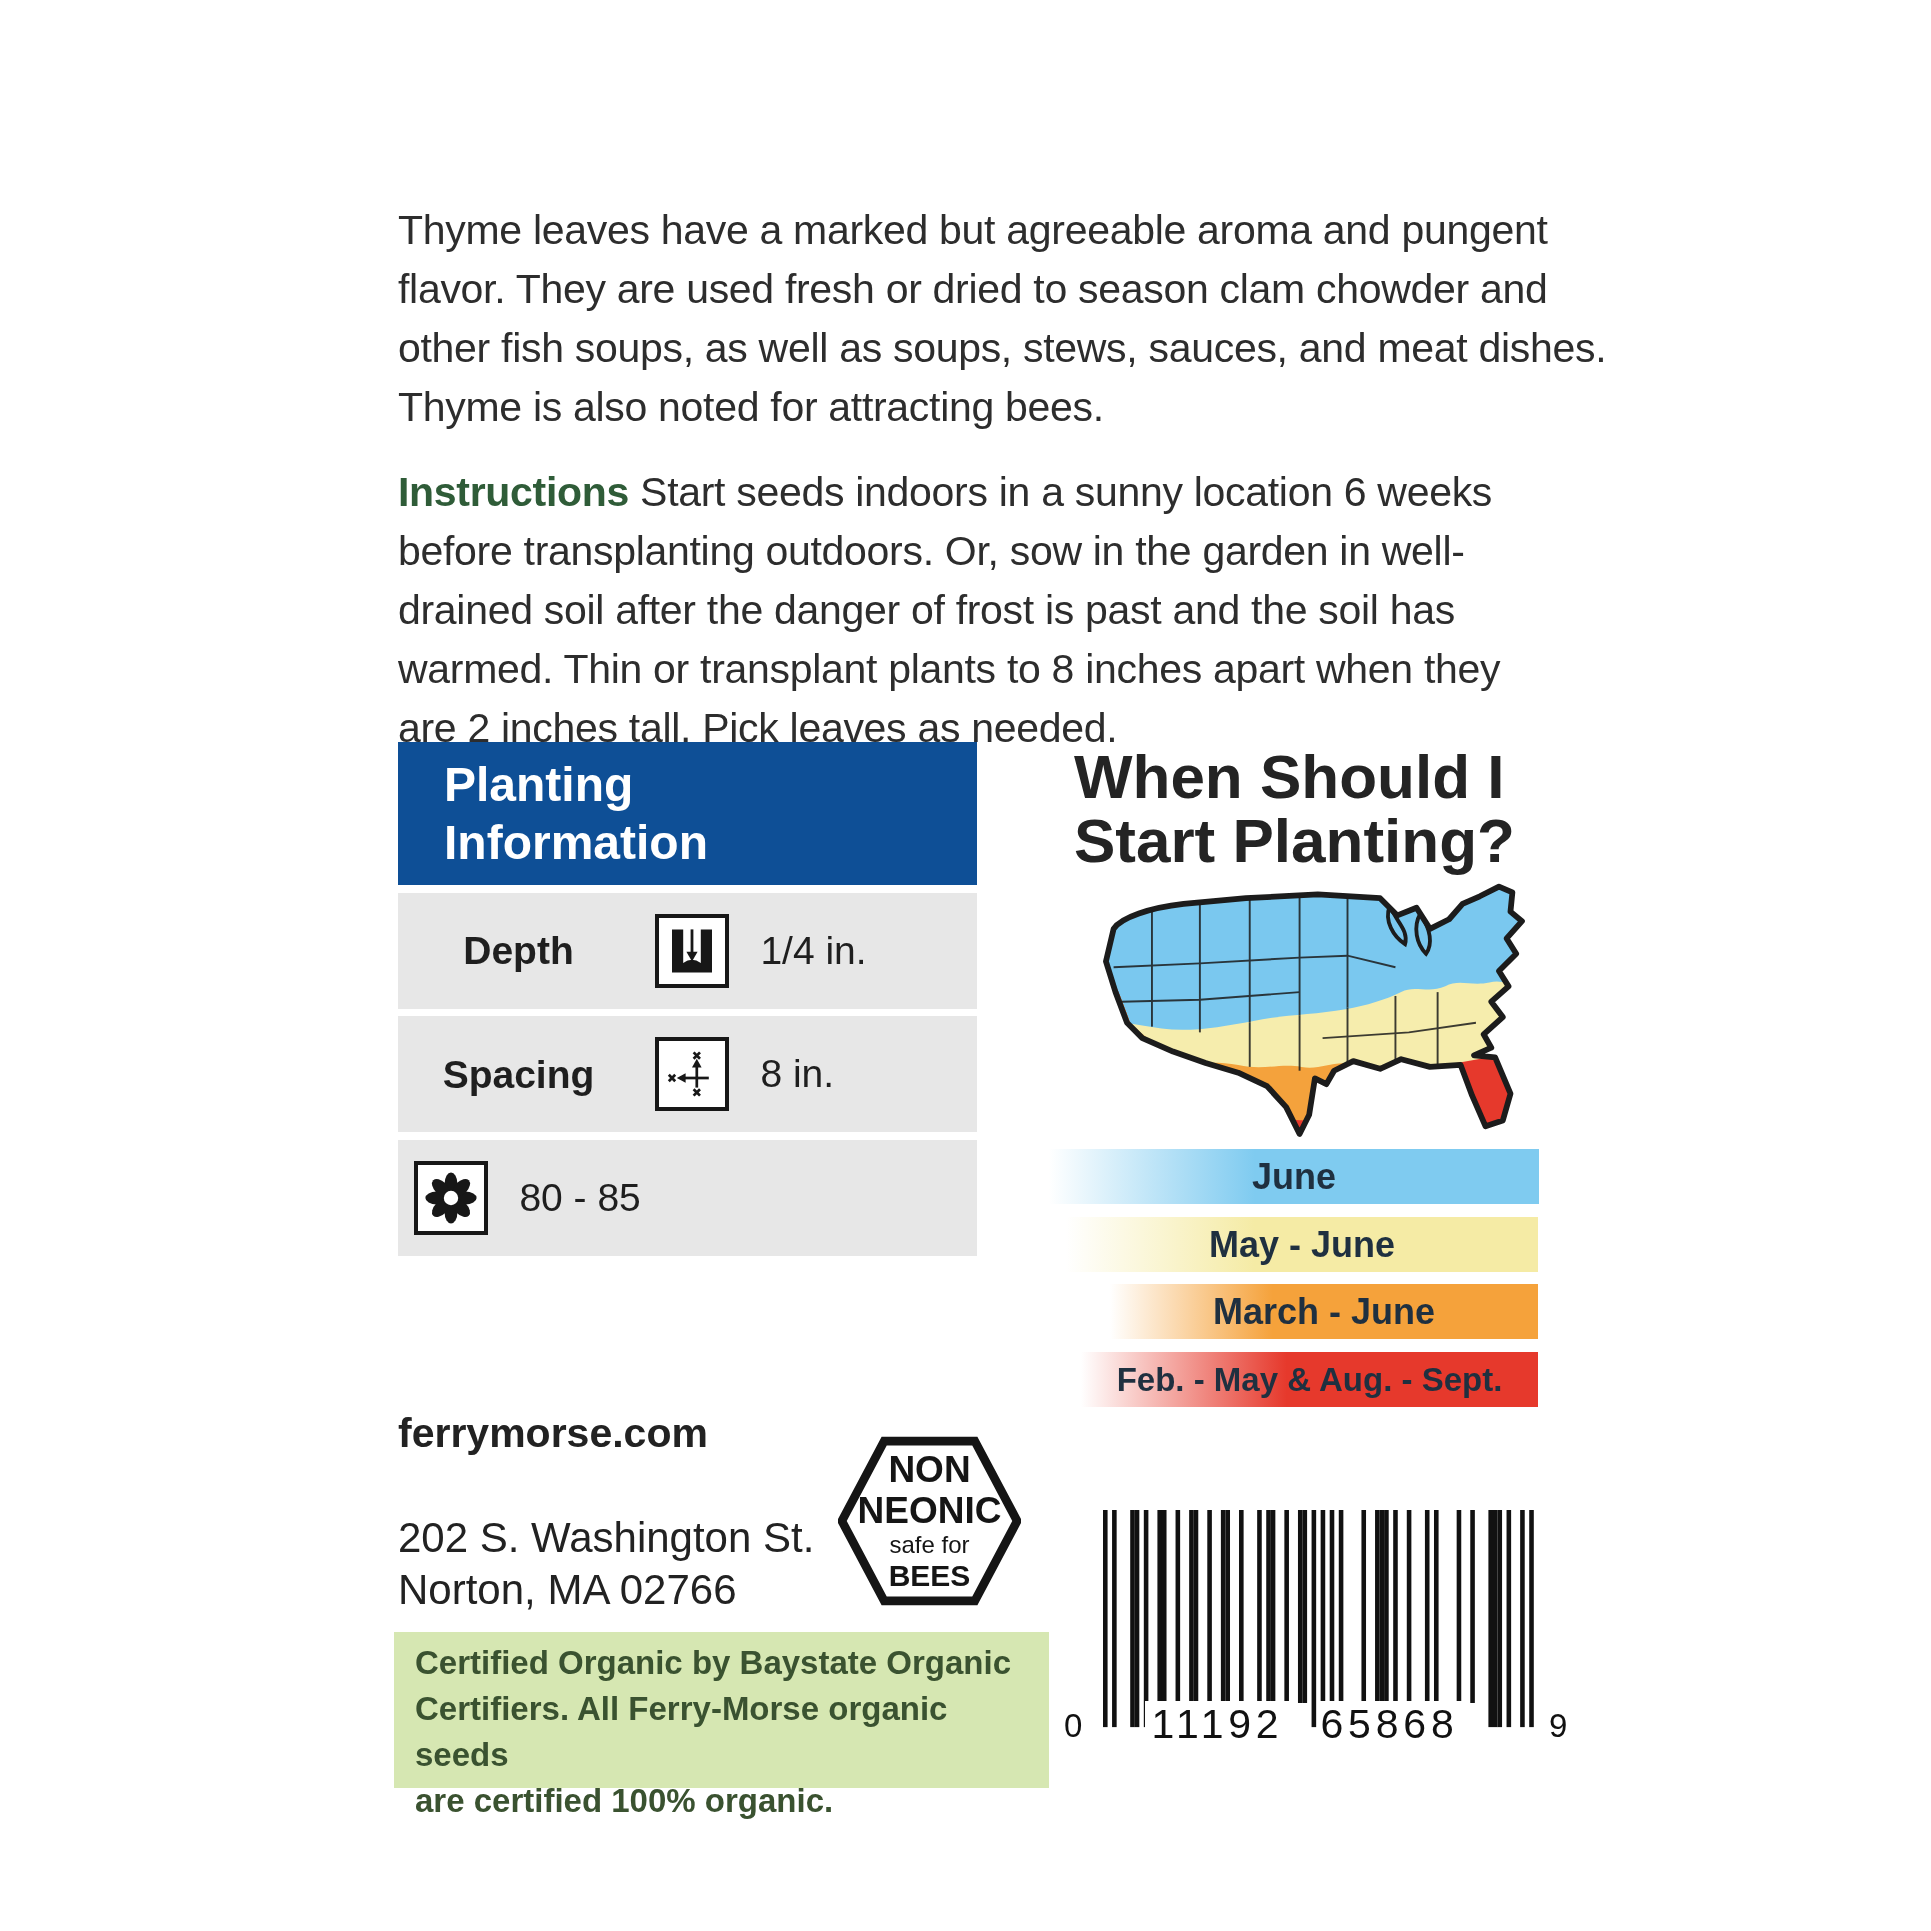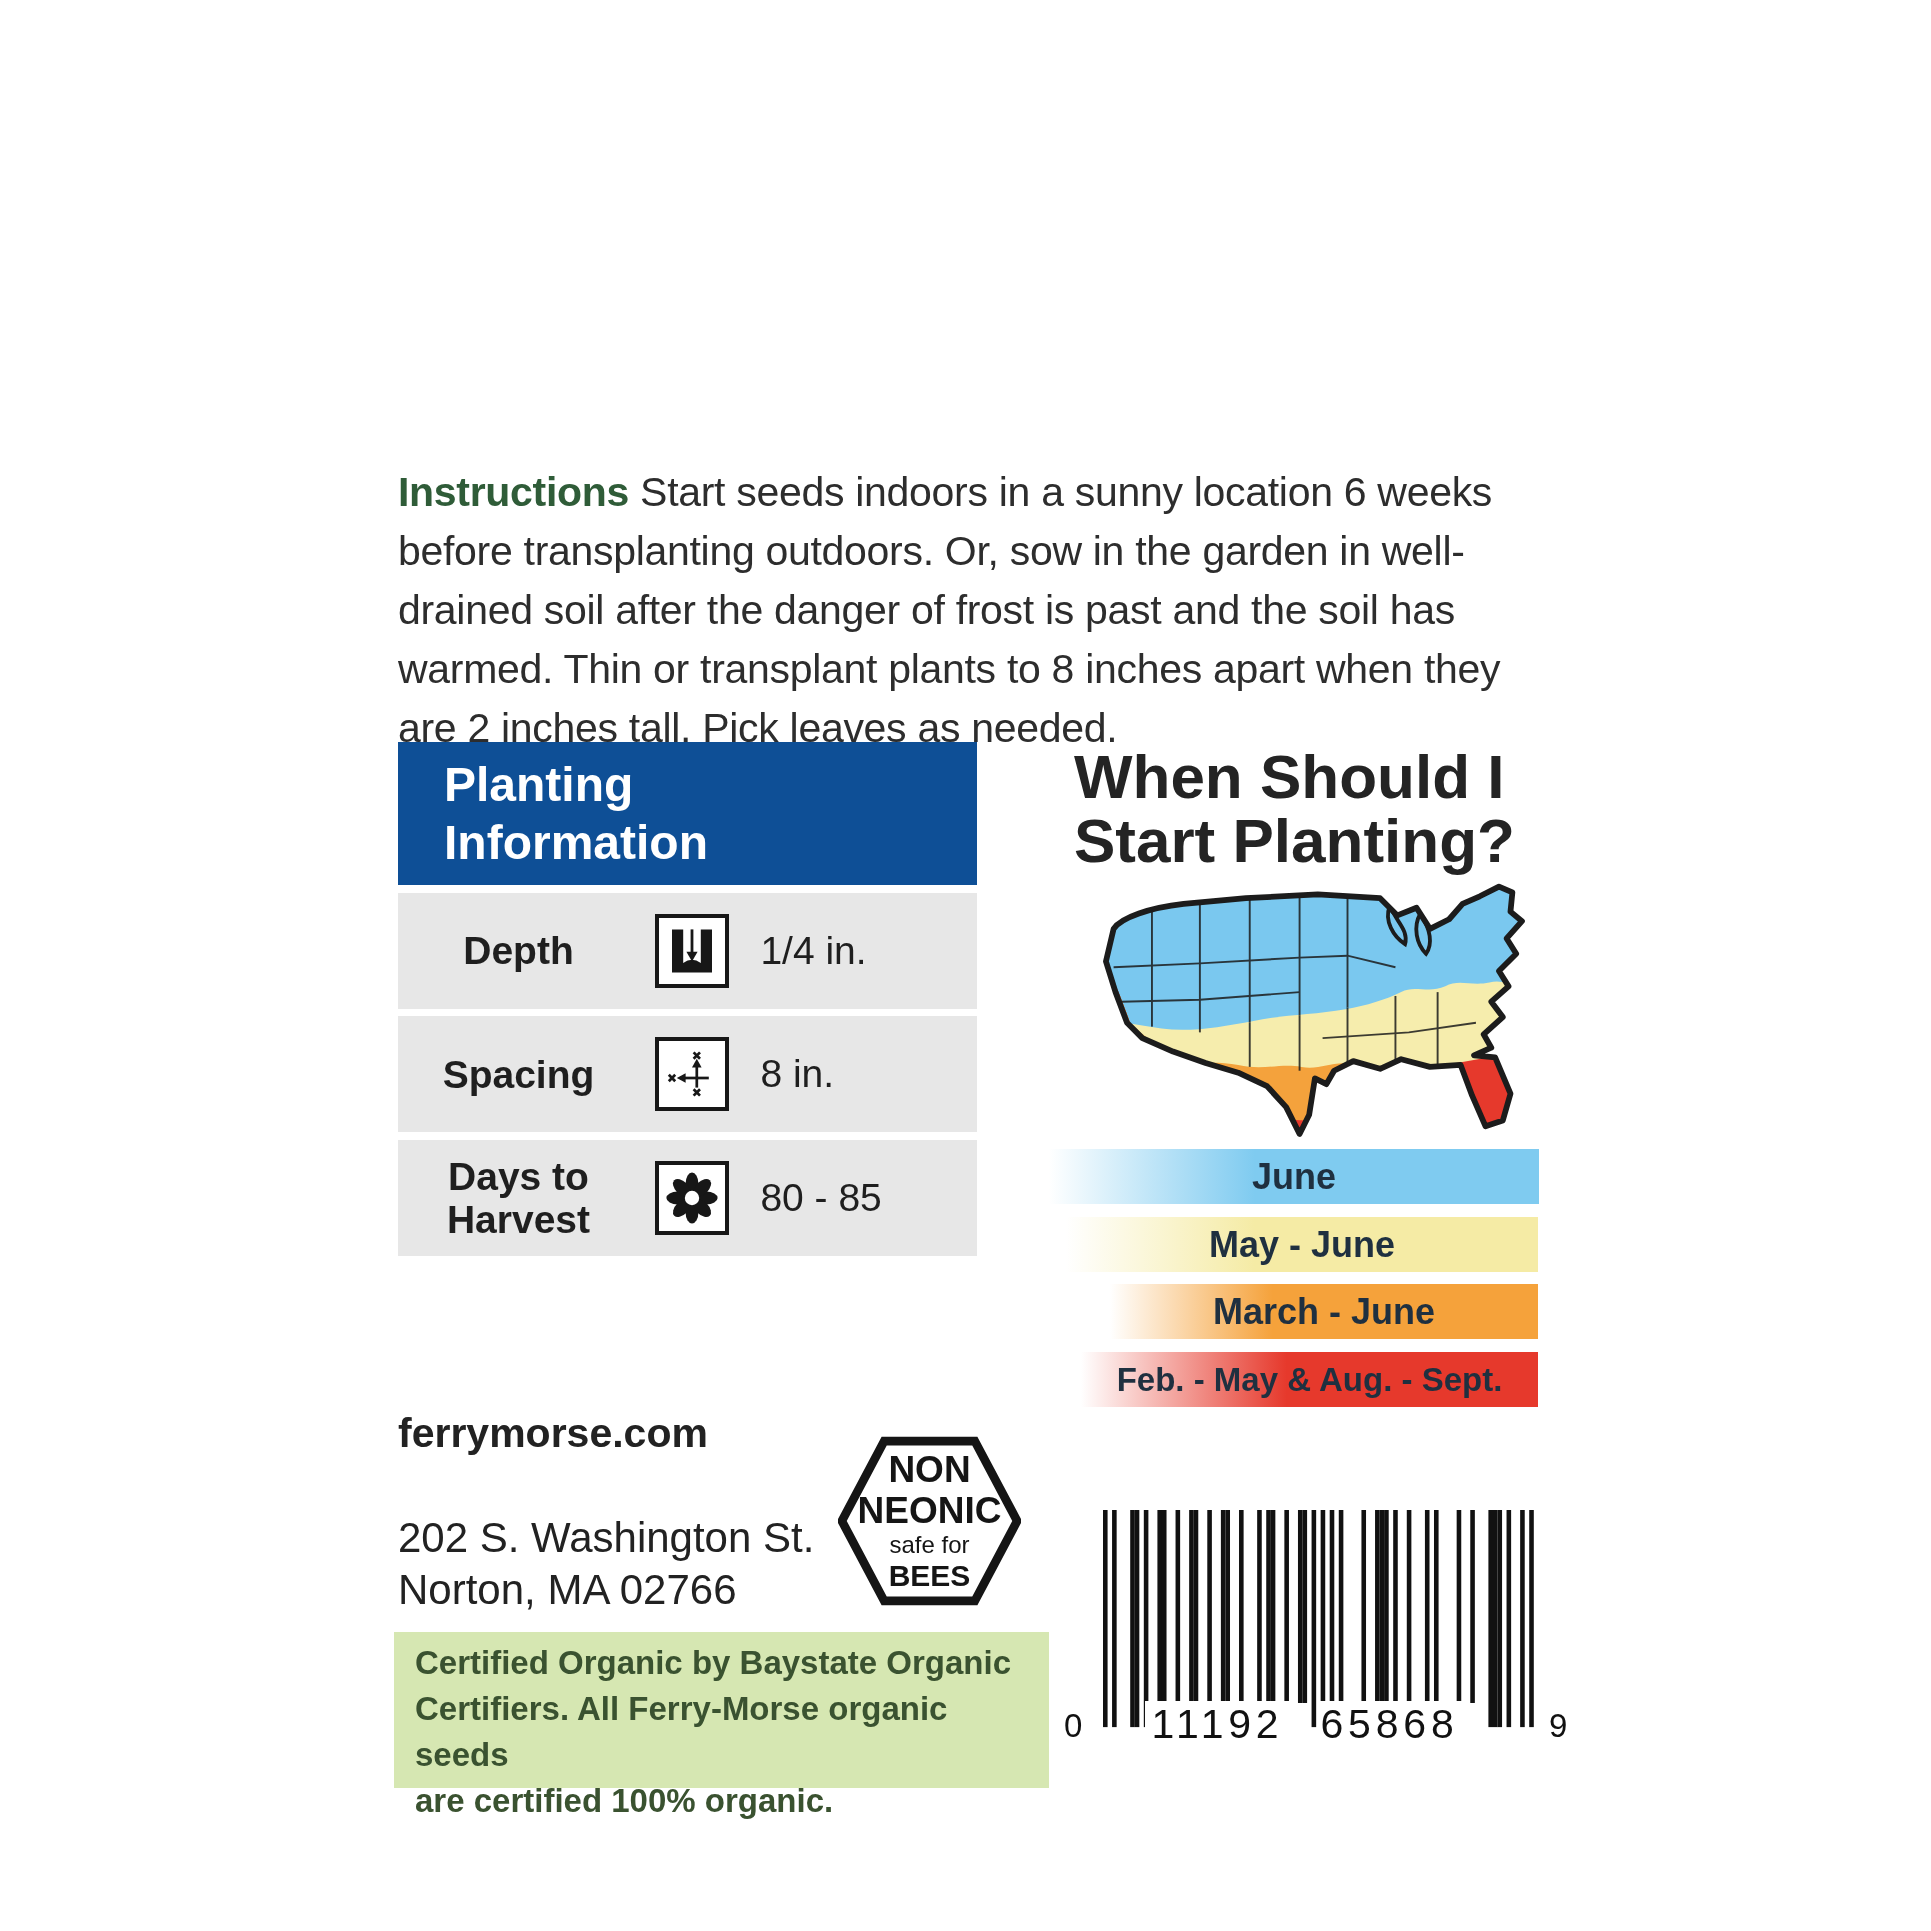--- a/index.html
+++ b/index.html
@@ -66,20 +66,24 @@
   #barcode svg{position:absolute;left:39px;top:0;}
   .bc-digit{position:absolute;font-size:33px;color:#111;top:197px;}
   .bc-group{position:absolute;top:191px;font-size:41px;letter-spacing:4.8px;color:#111;
             width:145px;text-align:center;background:#fff;}
 </style>
 </head>
 <body>
 
 <div id="canvas">
 
+  <p class="para" id="description">Thyme leaves have a marked but agreeable aroma and pungent
+flavor. They are used fresh or dried to season clam chowder and
+other fish soups, as well as soups, stews, sauces, and meat dishes.
+Thyme is also noted for attracting bees.</p>
 
   <p class="para" id="instructions"><span class="green-label">Instructions</span><span> Start seeds indoors in a sunny location 6 weeks
 before transplanting outdoors. Or, sow in the garden in well-
 drained soil after the danger of frost is past and the soil has
 warmed. Thin or transplant plants to 8 inches apart when they
 are 2 inches tall. Pick leaves as needed.</span></p>
 
   <div id="planting-table">
     <div class="pt-header">Planting
 Information</div>
@@ -110,21 +114,20 @@
             <line x1="20" y1="40" x2="56" y2="40"></line>
           </g>
           <polygon points="41,16 35,27 47,27" fill="#171717"></polygon>
           <polygon points="16,40 27,34 27,46" fill="#171717"></polygon>
         </svg>
       </div>
       <div class="pt-value">8 in.</div>
     </div>
 
     <div class="pt-row">
-      <div class="pt-label">Days to Harvest</div>
       <div class="icon-box">
         <svg width="56" height="56" viewBox="0 0 70 70">
           <g fill="#171717">
             <ellipse cx="35" cy="17" rx="8" ry="14"></ellipse>
             <ellipse cx="35" cy="53" rx="8" ry="14"></ellipse>
             <ellipse cx="17" cy="35" rx="14" ry="8"></ellipse>
             <ellipse cx="53" cy="35" rx="14" ry="8"></ellipse>
             <ellipse cx="22" cy="22" rx="8" ry="13" transform="rotate(-45 22 22)"></ellipse>
             <ellipse cx="48" cy="22" rx="8" ry="13" transform="rotate(45 48 22)"></ellipse>
             <ellipse cx="22" cy="48" rx="8" ry="13" transform="rotate(45 22 48)"></ellipse>

